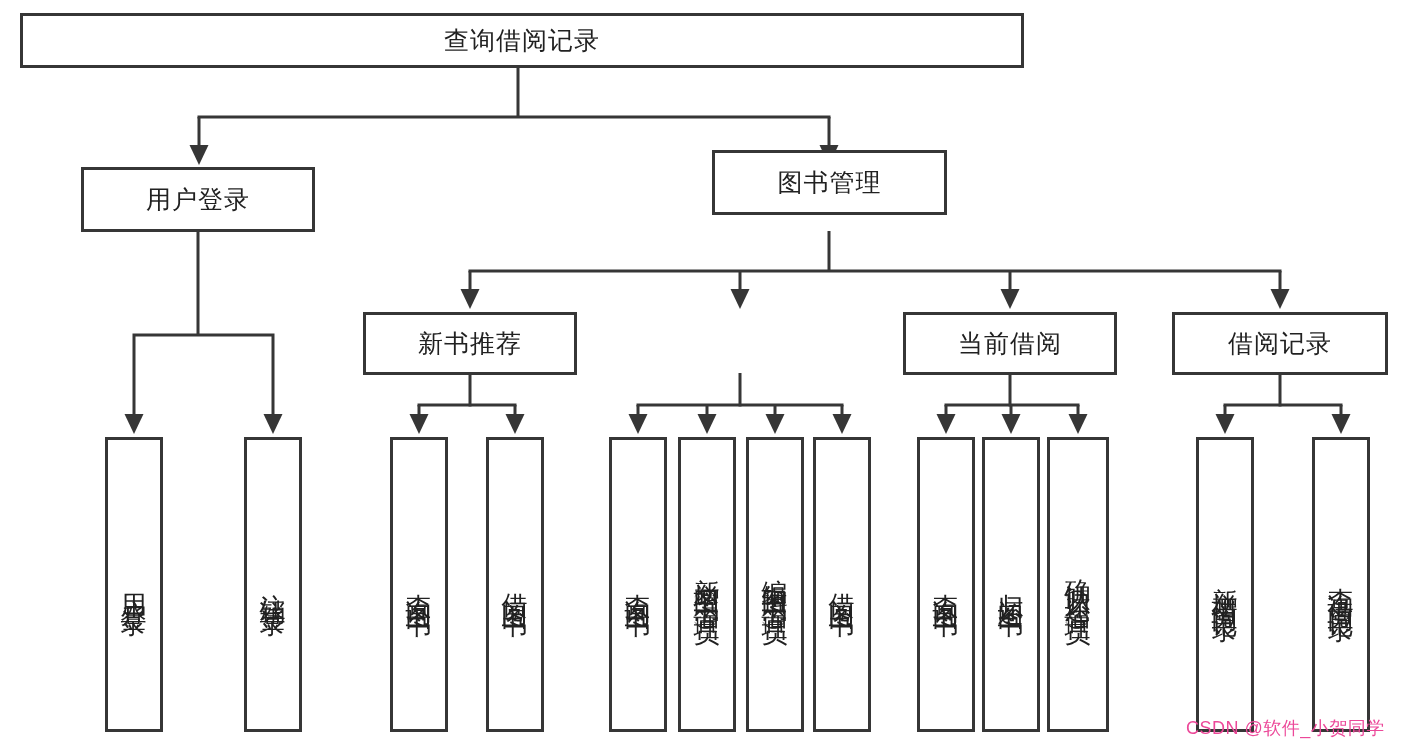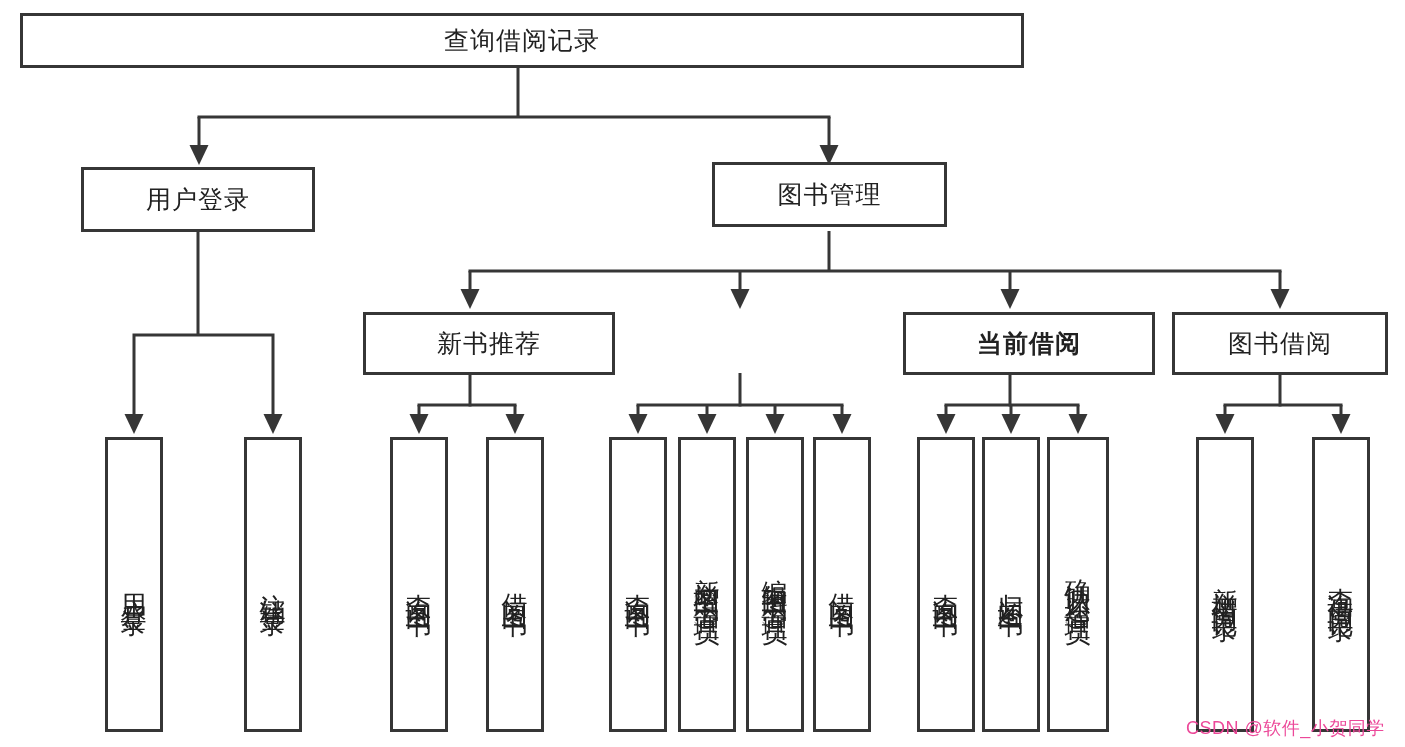--- a/index.html
+++ b/index.html
@@ -38,25 +38,25 @@
     top: 716px;
     font-size: 18px;
     letter-spacing: 0.5px;
     color: #ec4899;
     white-space: nowrap;
     z-index: 3;
   }
   
   .root    { left: 20px;  top: 13px;  width: 1004px; height: 55px; }
   .lv2-a   { left: 81px;  top: 167px; width: 234px;  height: 65px; }
-  .lv2-b   { left: 712px; top: 162px; width: 235px;  height: 65px; }
-  .lv3     { top: 312px; height: 63px; width: 252px; }
+  .lv2-b   { left: 712px; top: 150px; width: 235px;  height: 65px; }
+  .lv3     { top: 312px; height: 63px; width: 214px; }
   .lv3-1   { left: 363px; }
   .lv3-2   { left: 633px; }
-  .lv3-3   { left: 903px; font-weight: bold; }
+  .lv3-3   { left: 903px; }
   .lv3-4   { left: 1172px; width: 216px; }
   .leaf    { top: 437px; height: 295px; width: 58px; }
   .leaf-1  { left: 105px; }
   .leaf-2  { left: 244px; }
   .leaf-3  { left: 390px; }
   .leaf-4  { left: 486px; }
   .leaf-5  { left: 609px; }
   .leaf-6  { left: 678px; }
   .leaf-7  { left: 746px; }
   .leaf-8  { left: 813px; }
@@ -124,21 +124,21 @@
     <span class="hlabel">图书管理</span>
   </div>
 
   <div class="box lv3 lv3-1">
     <span class="hlabel">新书推荐</span>
   </div>
   <div class="box lv3 lv3-3">
     <span class="hlabel">当前借阅</span>
   </div>
   <div class="box lv3 lv3-4">
-    <span class="hlabel">图书借阅</span>
+    <span class="hlabel">借阅记录</span>
   </div>
 
   <div class="box leaf leaf-1">
     <span class="vtext">用户登录</span>
   </div>
   <div class="box leaf leaf-2">
     <span class="vtext">注销登录</span>
   </div>
   <div class="box leaf leaf-3">
     <span class="vtext">查询图书</span>

